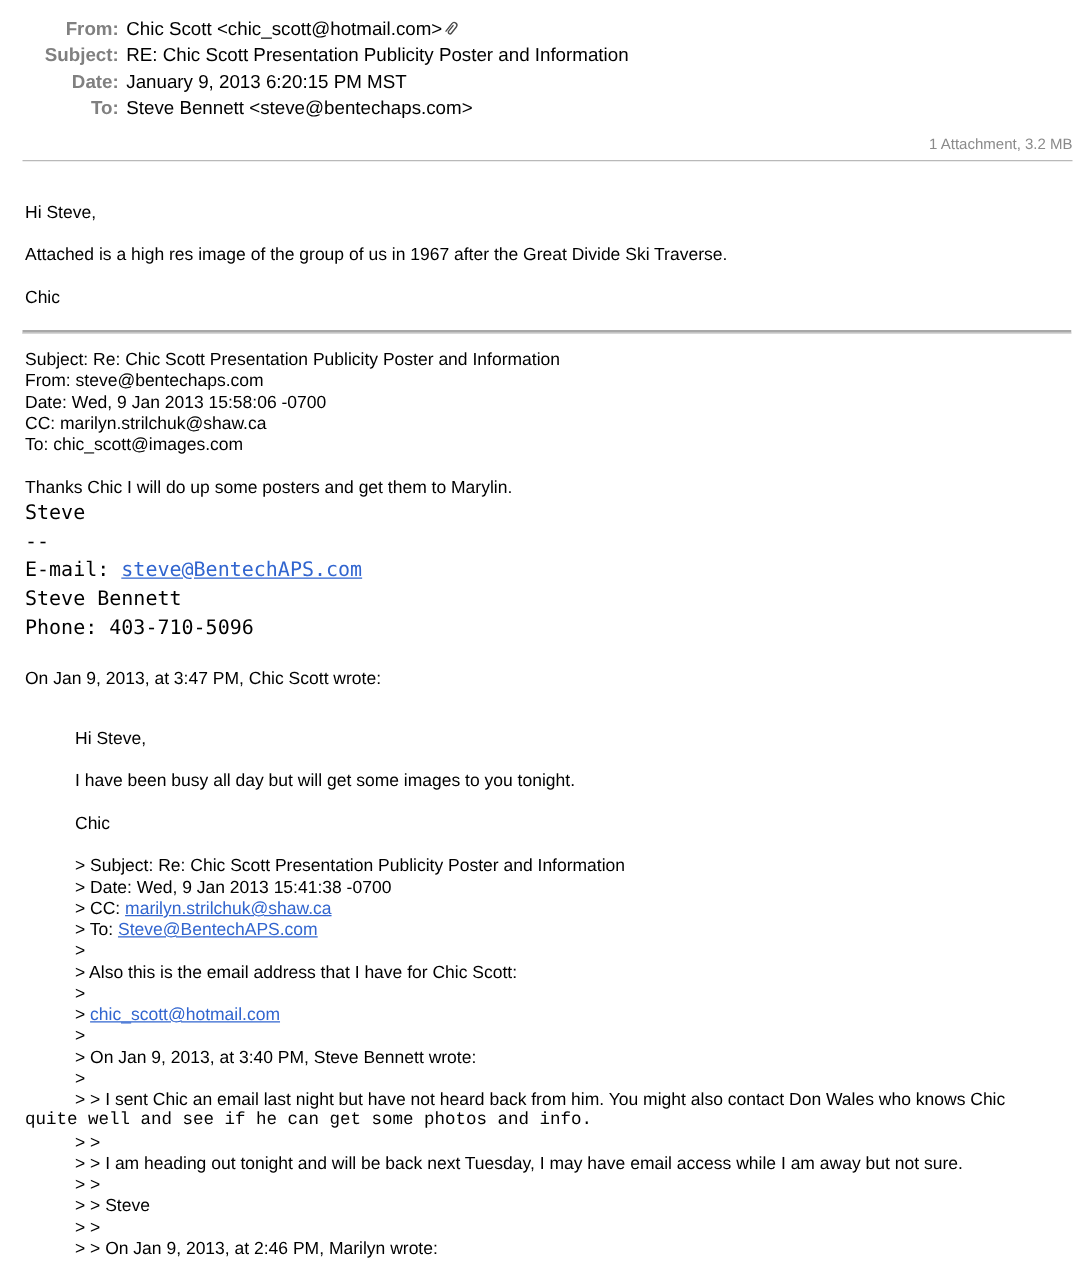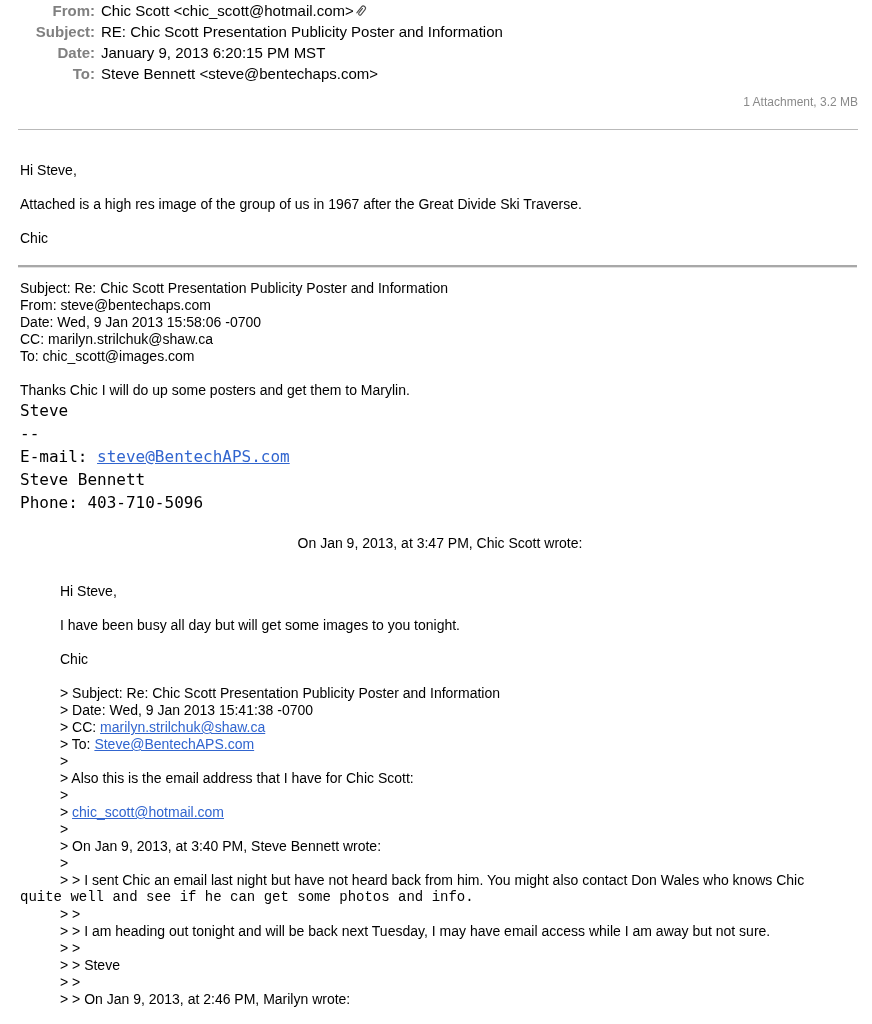--- a/index.html
+++ b/index.html
@@ -2,44 +2,44 @@
 <html><head>
 <meta charset="utf-8">
 <style>
   html,body { margin:0; padding:0; background:#fff; }
   .page {
     width:872px; height:1024px; background:#ffffff; overflow:hidden;
     font-family:"Liberation Sans", sans-serif; color:#000;
     position:relative;
   }
   
-  .hdr { padding-top:0; }
+  .hdr { padding-top:13px; }
   .hdr-row { display:flex; line-height:21px; font-size:15px; }
   .hdr-label { flex:0 0 95px; width:95px; text-align:right; color:#808080; font-weight:bold; }
   .hdr-value { margin-left:6px; color:#000; white-space:nowrap; }
   .clip { margin-left:1px; vertical-align:-2px; }
   
   .attach-row {
     margin:11px 14px 0 18px;
     border-bottom:1px solid #b9b9b9;
     text-align:right; font-size:12px; color:#8a8a8a;
-    line-height:14px; padding-bottom:20px;
+    line-height:14px; padding-bottom:6px;
   }
   
   .content { padding:0 12px 0 20px; font-size:14px; line-height:17px; }
   .line { min-height:17px; }
   .sec-a { margin-top:32px; }
   hr.mid-divider {
     border:none; height:2px; background:#a8a8a8;
     border-bottom:1px solid #e0e0e0;
     margin:18px 3px 12px -2px;
   }
   .sig { font-family:"DejaVu Sans Mono", monospace; font-size:16px; }
   .sig .sline { line-height:23px; min-height:23px; }
-  .intro { margin-top:21px;text-align:center; }
+  .intro { margin-top:21px; }
   .quote { margin-top:31px; }
   .qline { min-height:17px; text-indent:40px; }
   .qline-cont { min-height:17px;font-family:Liberation Mono, monospace; }
   a { color:#3165cf; text-decoration:underline; cursor:pointer; }
   .sig a { color:#3165cf; }
 </style>
 </head>
 <body>
 
 <div class="page">

